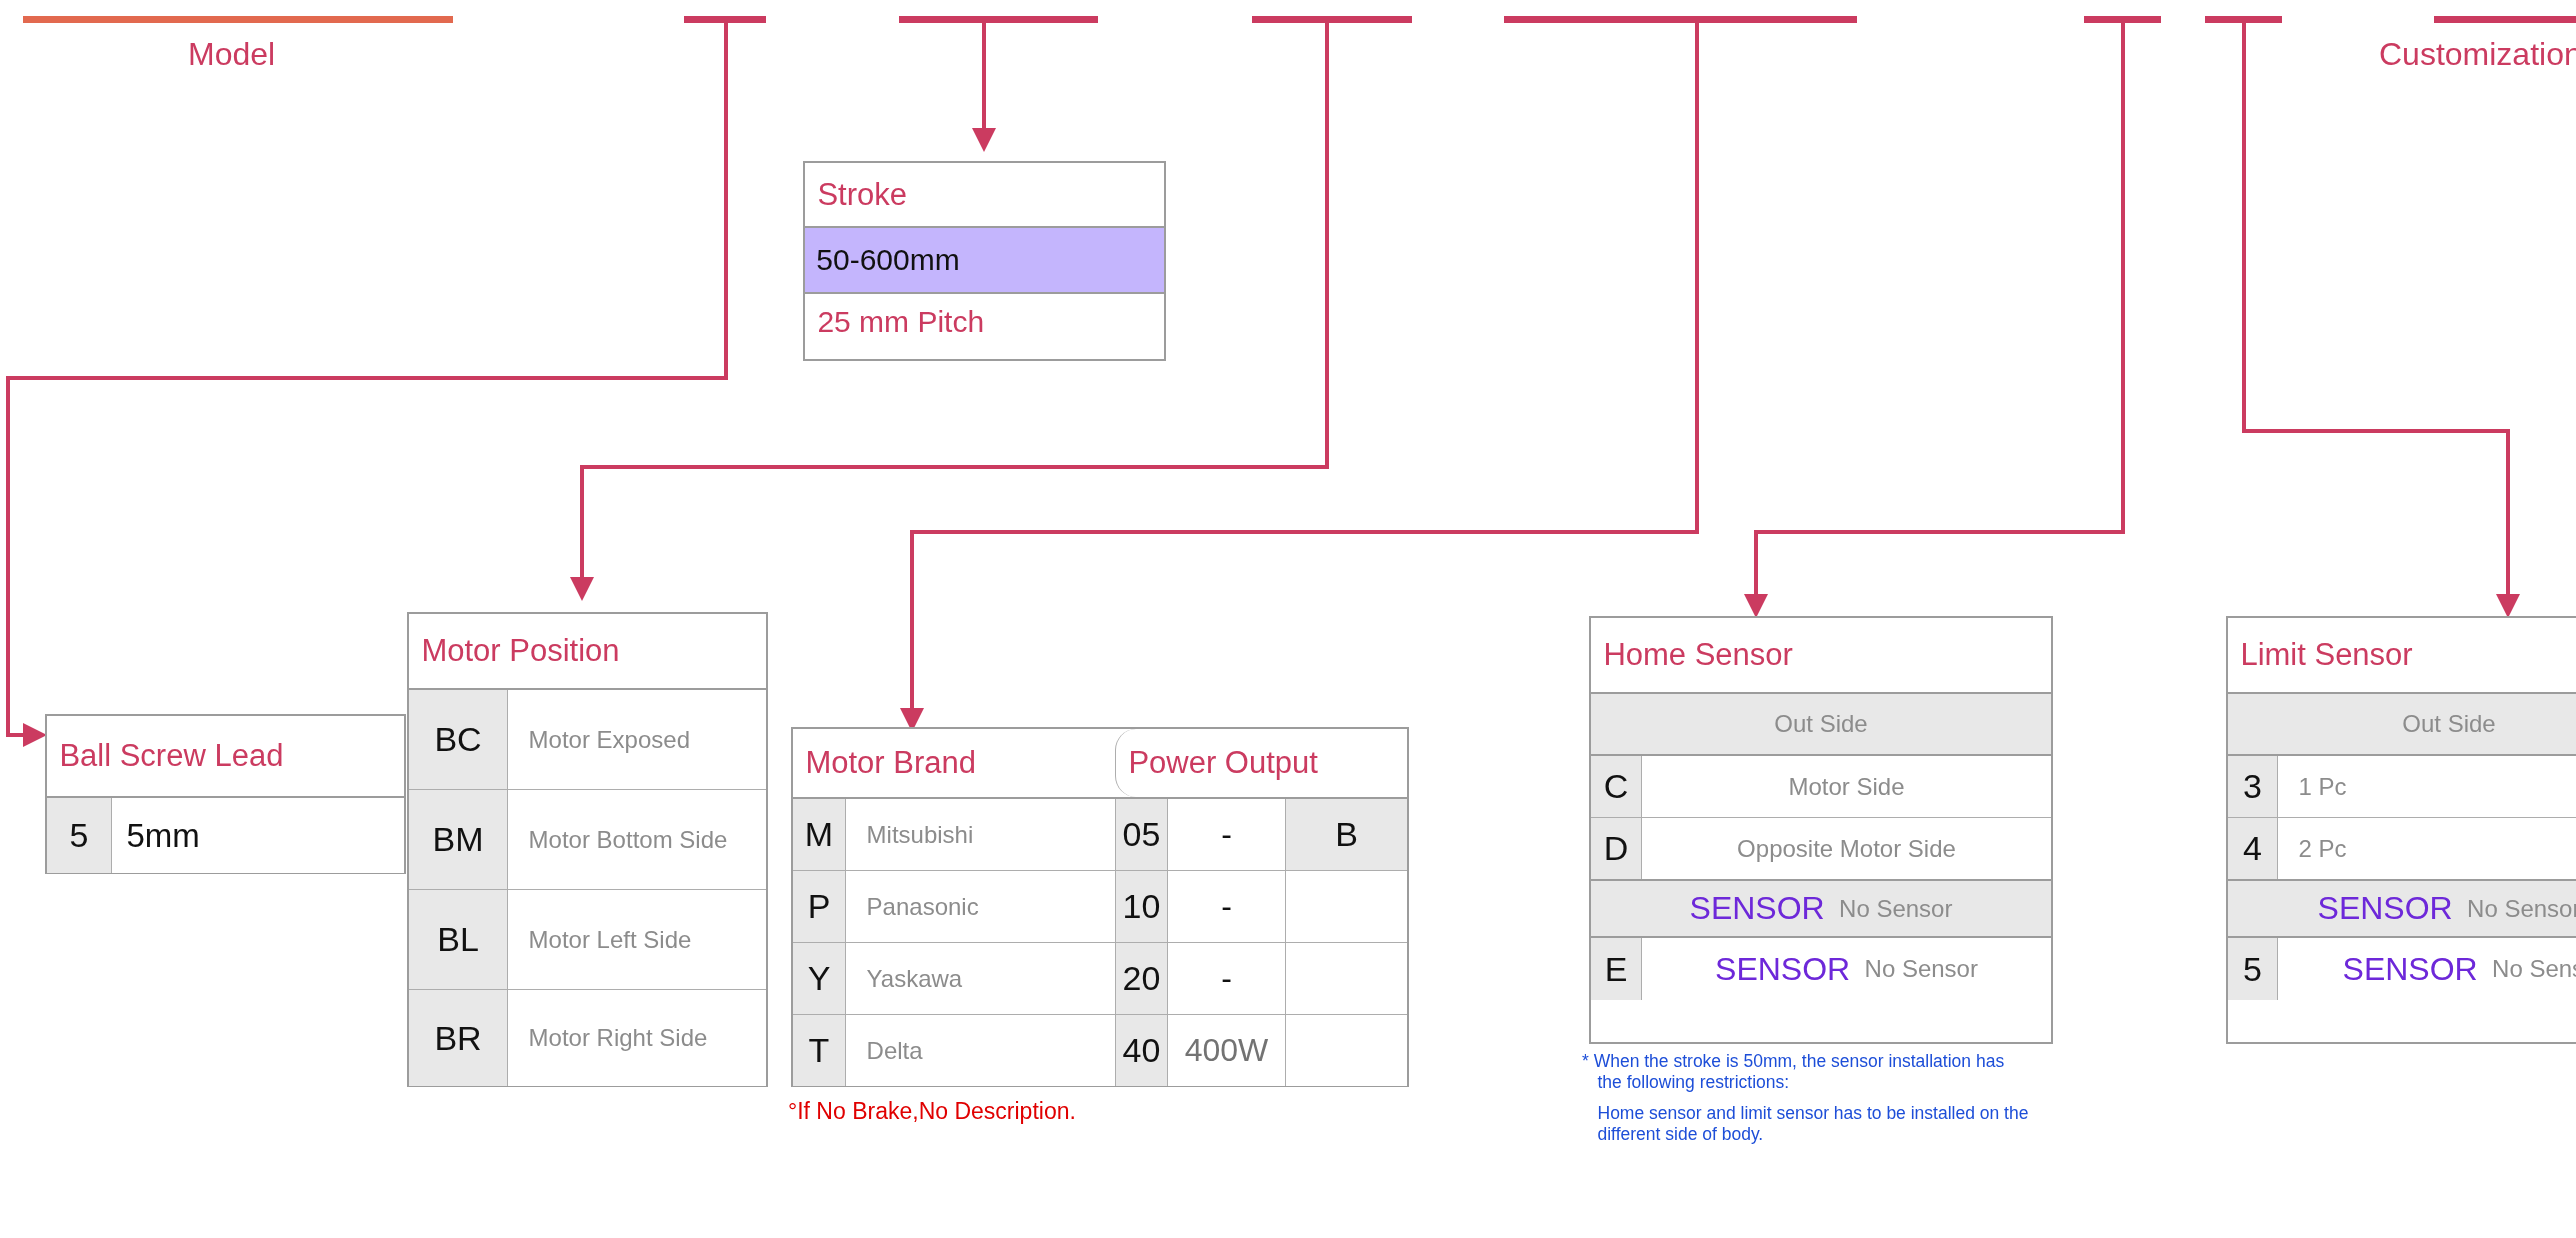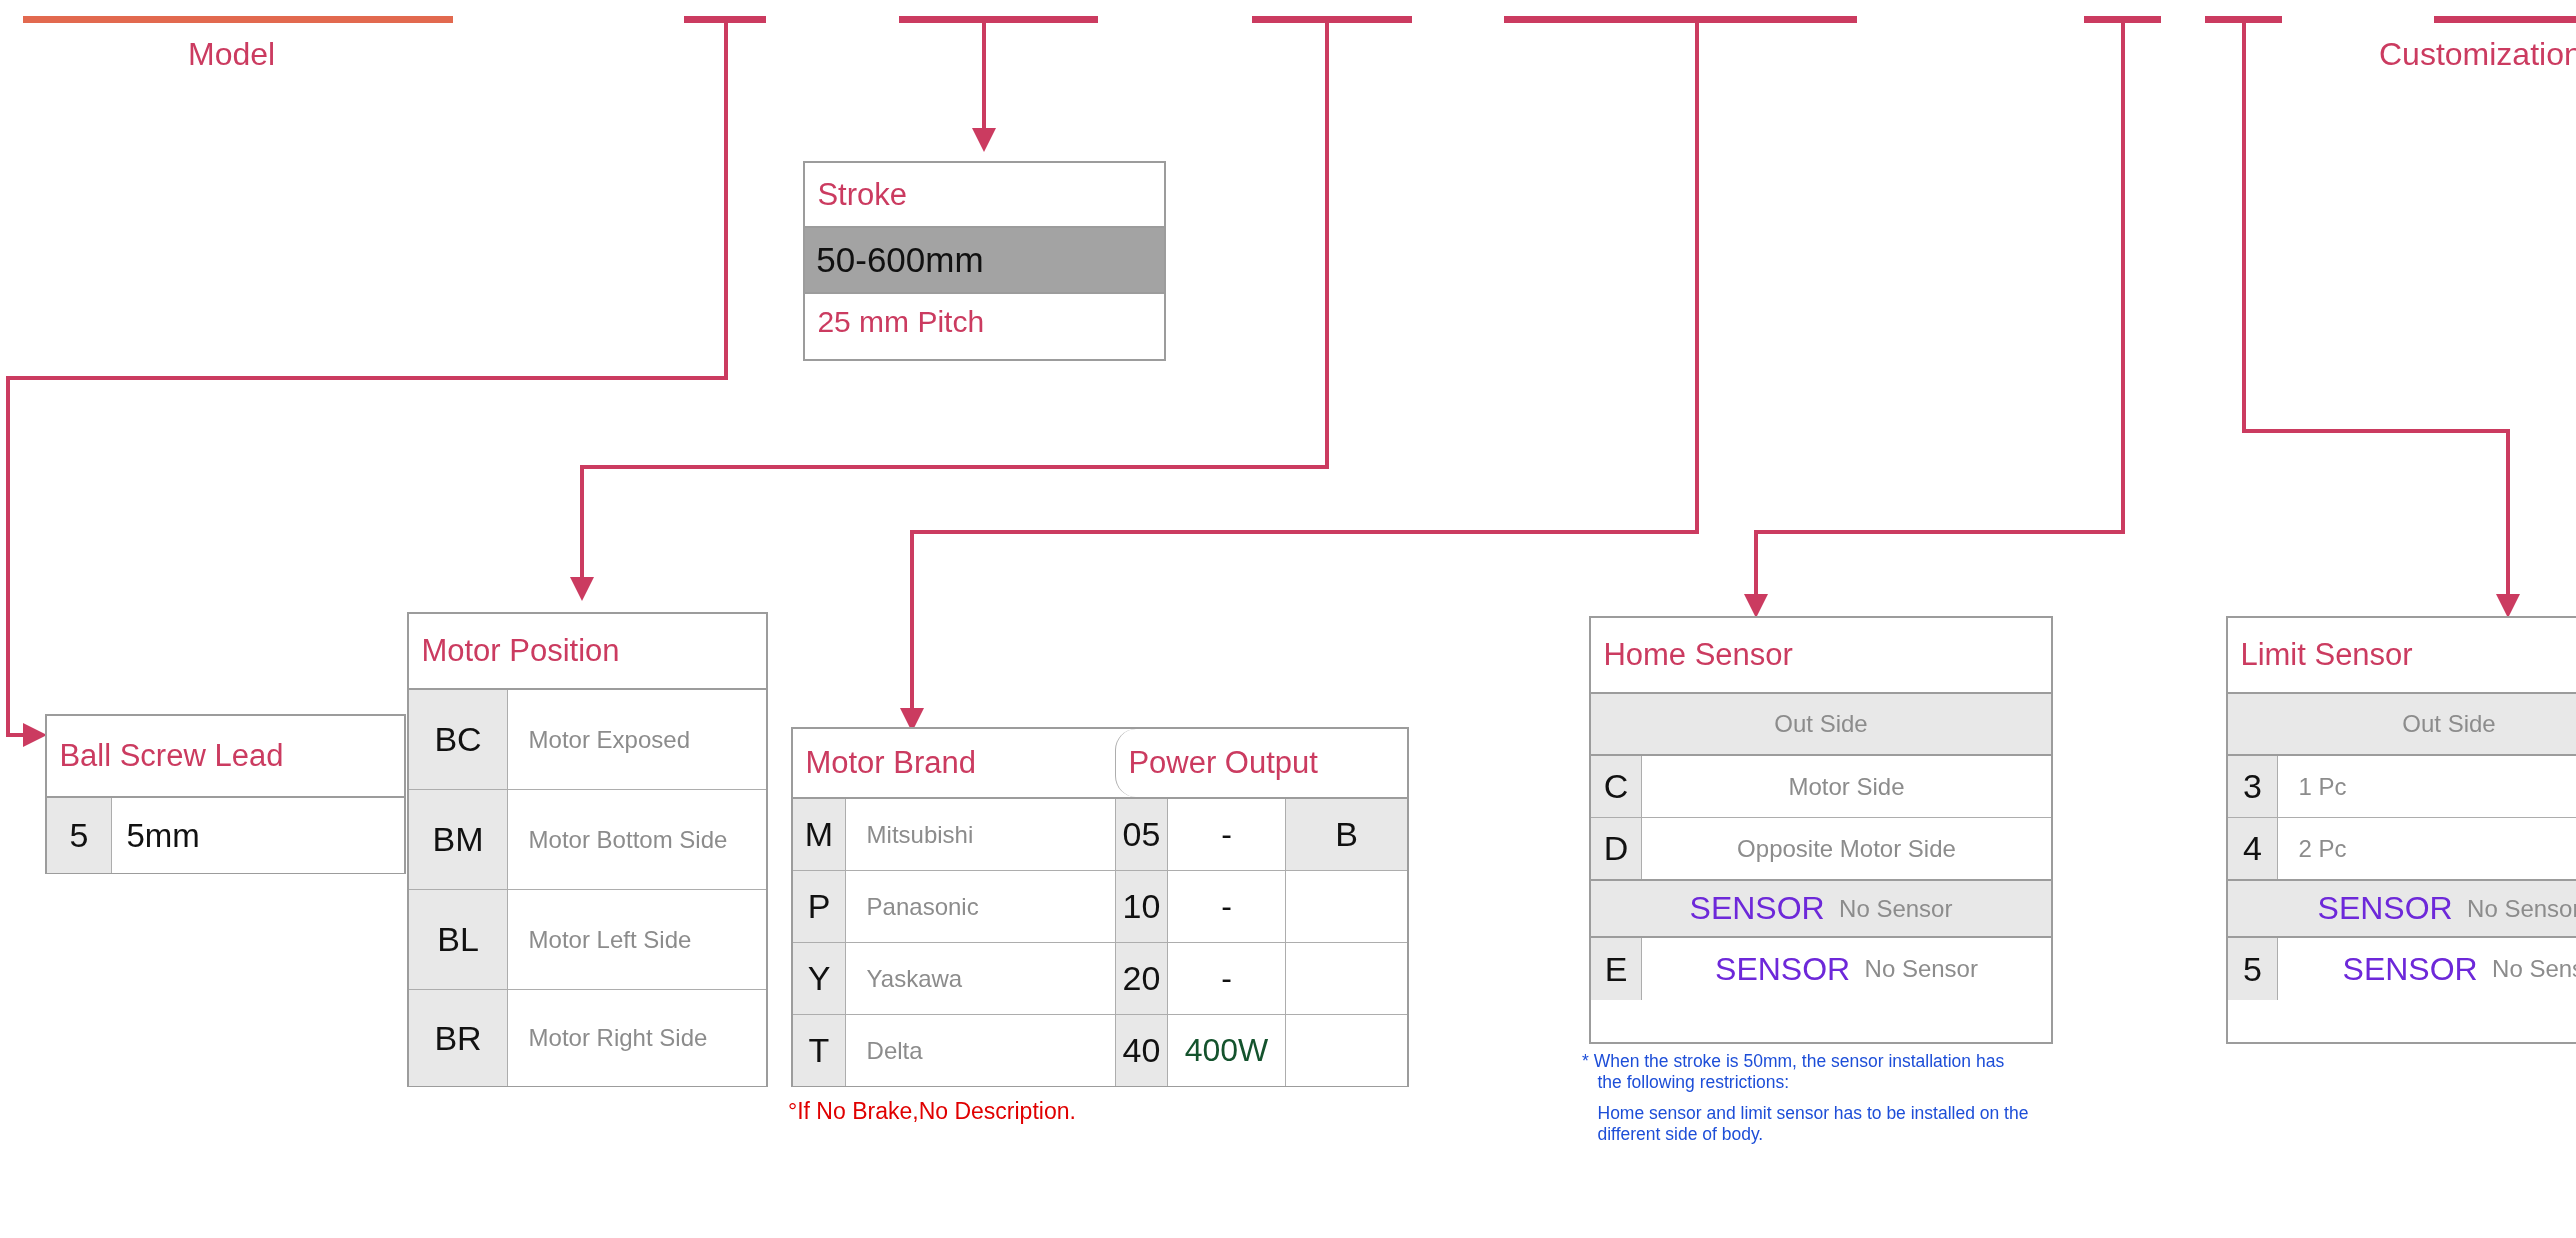--- a/index.html
+++ b/index.html
@@ -31,21 +31,21 @@
   .trow:last-child{border-bottom:none;}
   .trow.thin{border-bottom:1.5px solid #ADADAD;}
   .thd{color:#CB3B60;font-size:31px;display:flex;align-items:center;
        padding-left:12.4px;box-sizing:border-box;}
   .cell-code{background:#E8E8E8;color:#111;font-size:34px;
        display:flex;align-items:center;justify-content:center;
        box-sizing:border-box;flex:0 0 auto;}
   .cell-desc{background:#ffffff;color:#8C8C8C;font-size:24px;
        display:flex;align-items:center;padding-left:20.6px;
        box-sizing:border-box;flex:1 1 auto;}
-  .cell-val{background:#a3a3a3;color:#111;font-size:35px;
+  .cell-val{background:#c4b5fd;color:#111;font-size:30px;
        display:flex;align-items:center;padding-left:11.3px;
        box-sizing:border-box;}
   .band{background:#E8E8E8;color:#8C8C8C;font-size:24px;
        display:flex;align-items:center;justify-content:center;
        width:100%;box-sizing:border-box;}
   .band-sensor{background:#E8E8E8;display:flex;align-items:center;
        justify-content:center;width:100%;box-sizing:border-box;}
   .sensor-big{color:#6d28d9;font-size:32px;}
   .sensor-small{color:#8C8C8C;font-size:24px;margin-left:14.4px;}
   .vsep{border-left:1.5px solid #ADADAD;}
@@ -178,21 +178,21 @@
       <div class="cell-desc vsep" style="flex:0 0 270px;">Yaskawa</div>
       <div class="cell-code vsep" style="width:52px;">20</div>
       <div class="cell-desc vsep" style="flex:0 0 118px;color:#111;font-size:32px;justify-content:center;padding-left:0;display:flex;">-</div>
       <div class="cell-desc vsep" style="flex:1;"></div>
     </div>
 
     <div class="trow" style="height:71px;">
       <div class="cell-code" style="width:52px;">T</div>
       <div class="cell-desc vsep" style="flex:0 0 270px;">Delta</div>
       <div class="cell-code vsep" style="width:52px;">40</div>
-      <div class="cell-desc vsep" style="flex:0 0 118px;color:#14532d;font-size:32px;justify-content:center;padding-left:0;display:flex;">400W</div>
+      <div class="cell-desc vsep" style="flex:0 0 118px;color:#737373;font-size:32px;justify-content:center;padding-left:0;display:flex;">400W</div>
       <div class="cell-desc vsep" style="flex:1;"></div>
     </div>
   </div>
 
   <div class="note" style="left:788px;top:1098px;">°If No Brake,No Description.</div>
 
   <div class="tbl" style="left:1589px;top:616px;width:464px;height:428px;">
     <div class="trow" style="height:76px;">
       <div class="thd" style="width:100%;">Home Sensor</div>
     </div>

